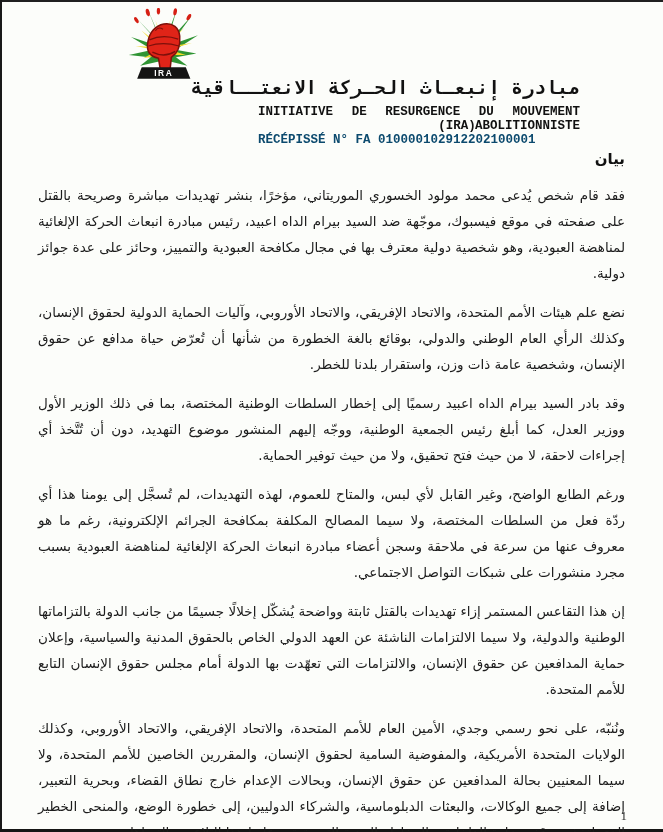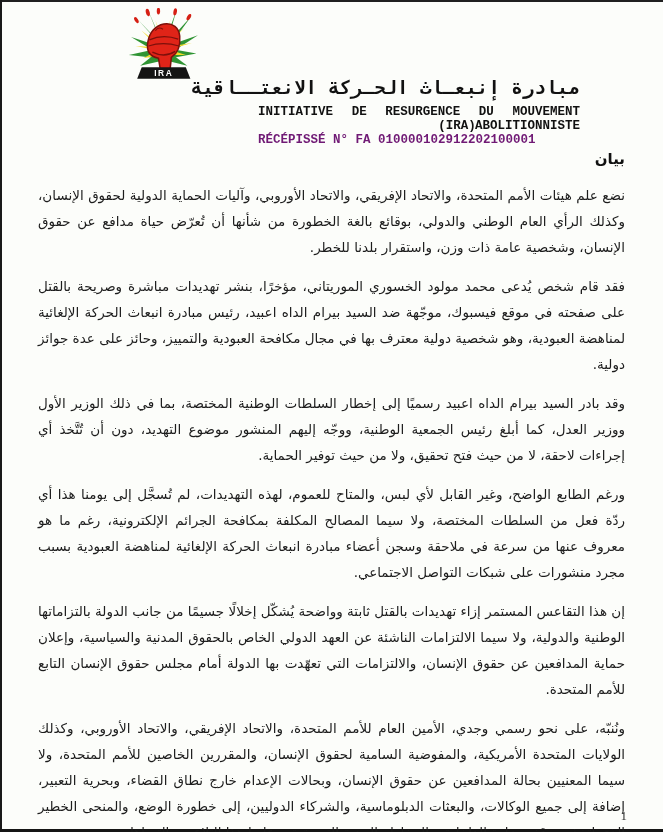--- a/index.html
+++ b/index.html
@@ -37,21 +37,21 @@
   }
   .org-fr1 {
     font-weight:bold; font-size:12.5px; line-height:14px; margin-top:3px;
     text-align:justify; text-align-last:justify; color:#111;
   }
   .org-fr2 {
     position:relative; font-weight:bold; font-size:12.5px; line-height:14px; color:#111;text-align:right;
   }
   .org-fr2 .ira { position:absolute; left:56%; }
   .org-recepisse {
-    font-weight:bold; font-size:12.5px; line-height:14px; color:#701a75;
+    font-weight:bold; font-size:12.5px; line-height:14px; color:#0c4a6e;
   }
 
   
   .doc-body {
     position:absolute; top:150px; right:38px; left:38px;
     direction:rtl;
   }
   .doc-title {
     font-size:15px; font-weight:bold; 
     margin:0 0 14px 0; color:#111;
@@ -132,22 +132,22 @@
       <div class="org-fr2">
         <span>ABOLITIONNISTE</span>
         <span class="ira">(IRA)</span>
       </div>
       <div class="org-recepisse">RÉCÉPISSÉ N° FA 010000102912202100001</div>
     </div>
   </header>
 
   <main class="doc-body">
     <h1 class="doc-title">بيان</h1>
+    <p>فقد قام شخص يُدعى محمد مولود الخسوري الموريتاني، مؤخرًا، بنشر تهديدات مباشرة وصريحة بالقتل على صفحته في موقع فيسبوك، موجّهة ضد السيد بيرام الداه اعبيد، رئيس مبادرة انبعاث الحركة الإلغائية لمناهضة العبودية، وهو شخصية دولية معترف بها في مجال مكافحة العبودية والتمييز، وحائز على عدة جوائز دولية.</p>
     <p>نضع علم هيئات الأمم المتحدة، والاتحاد الإفريقي، والاتحاد الأوروبي، وآليات الحماية الدولية لحقوق الإنسان، وكذلك الرأي العام الوطني والدولي، بوقائع بالغة الخطورة من شأنها أن تُعرّض حياة مدافع عن حقوق الإنسان، وشخصية عامة ذات وزن، واستقرار بلدنا للخطر.</p>
-    <p>فقد قام شخص يُدعى محمد مولود الخسوري الموريتاني، مؤخرًا، بنشر تهديدات مباشرة وصريحة بالقتل على صفحته في موقع فيسبوك، موجّهة ضد السيد بيرام الداه اعبيد، رئيس مبادرة انبعاث الحركة الإلغائية لمناهضة العبودية، وهو شخصية دولية معترف بها في مجال مكافحة العبودية والتمييز، وحائز على عدة جوائز دولية.</p>
     <p>وقد بادر السيد بيرام الداه اعبيد رسميًا إلى إخطار السلطات الوطنية المختصة، بما في ذلك الوزير الأول ووزير العدل، كما أبلغ رئيس الجمعية الوطنية، ووجّه إليهم المنشور موضوع التهديد، دون أن تُتَّخذ أي إجراءات لاحقة، لا من حيث فتح تحقيق، ولا من حيث توفير الحماية.</p>
     <p>ورغم الطابع الواضح، وغير القابل لأي لبس، والمتاح للعموم، لهذه التهديدات، لم تُسجَّل إلى يومنا هذا أي ردّة فعل من السلطات المختصة، ولا سيما المصالح المكلفة بمكافحة الجرائم الإلكترونية، رغم ما هو معروف عنها من سرعة في ملاحقة وسجن أعضاء مبادرة انبعاث الحركة الإلغائية لمناهضة العبودية بسبب مجرد منشورات على شبكات التواصل الاجتماعي.</p>
     <p>إن هذا التقاعس المستمر إزاء تهديدات بالقتل ثابتة وواضحة يُشكّل إخلالًا جسيمًا من جانب الدولة بالتزاماتها الوطنية والدولية، ولا سيما الالتزامات الناشئة عن العهد الدولي الخاص بالحقوق المدنية والسياسية، وإعلان حماية المدافعين عن حقوق الإنسان، والالتزامات التي تعهّدت بها الدولة أمام مجلس حقوق الإنسان التابع للأمم المتحدة.</p>
     <p>ونُنبّه، على نحو رسمي وجدي، الأمين العام للأمم المتحدة، والاتحاد الإفريقي، والاتحاد الأوروبي، وكذلك الولايات المتحدة الأمريكية، والمفوضية السامية لحقوق الإنسان، والمقررين الخاصين للأمم المتحدة، ولا سيما المعنيين بحالة المدافعين عن حقوق الإنسان، وبحالات الإعدام خارج نطاق القضاء، وبحرية التعبير، إضافة إلى جميع الوكالات، والبعثات الدبلوماسية، والشركاء الدوليين، إلى خطورة الوضع، والمنحى الخطير الذي اتخذه موقف وزارة الداخلية، والمخاطر الجدية التي يترتب عليها هذا التلاعب والتساهل مع</p>
   </main>
 
   <span class="page-number">1</span>
 
 </div>
 

